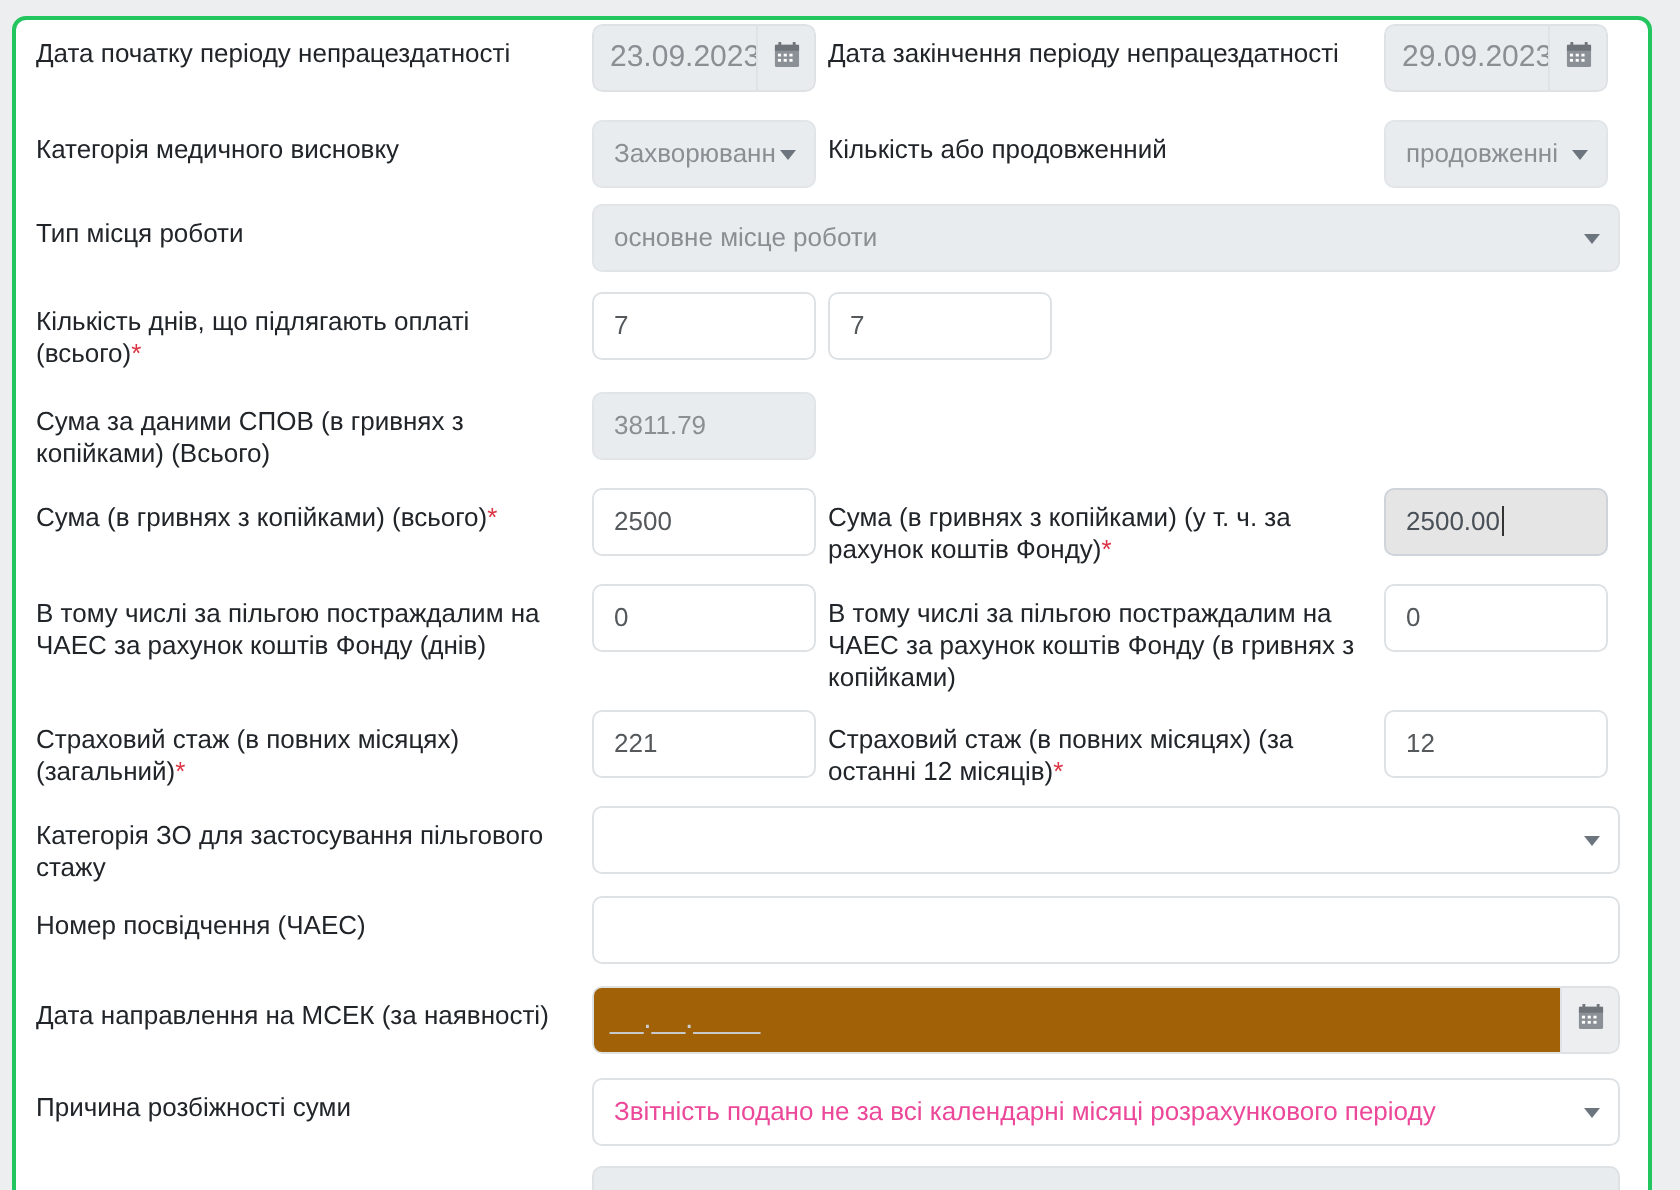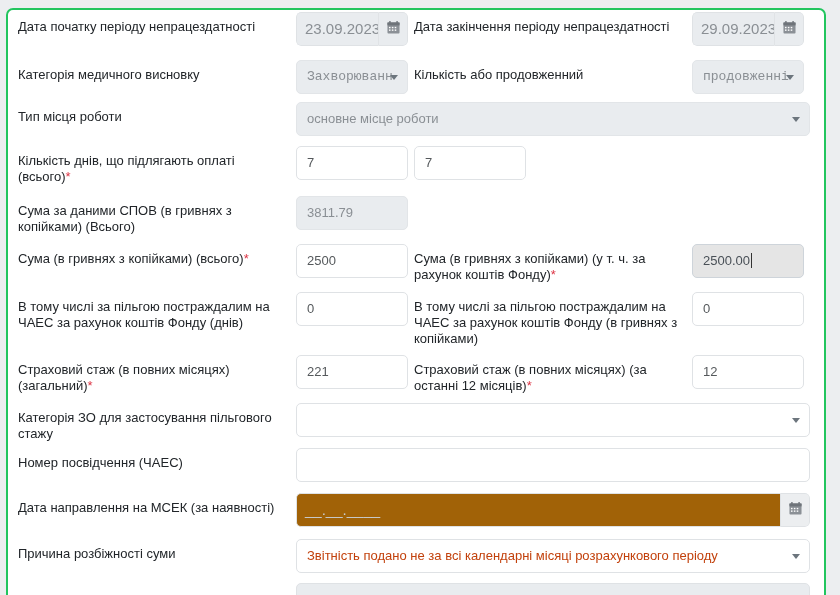--- a/index.html
+++ b/index.html
@@ -153,32 +153,32 @@
 
   
   .sel {
     position: relative;
     box-sizing: border-box;
     height: 34px;
     line-height: 32px;
     border: 1px solid #dfe2e5;
     border-radius: 5px;
     background: #ffffff;
-    color: #c2410c;
+    color: #ec4899;
     font-size: 13px;
     padding: 0 26px 0 10px;
     white-space: nowrap;
     overflow: hidden;
   }
   .sel.disabled {
     background: #e9ecef;
     border-color: #e2e5e8;
     color: #8a8f94;
   }
-  .sel.w-narrow { width: 112px; font-family: Liberation Mono, monospace; }
+  .sel.w-narrow { width: 112px; }
   .sel .arrow {
     position: absolute;
     right: 9px;
     top: 50%;
     margin-top: -2px;
     width: 0; height: 0;
     border-left: 4px solid transparent;
     border-right: 4px solid transparent;
     border-top: 5px solid #6c757d;
   }

